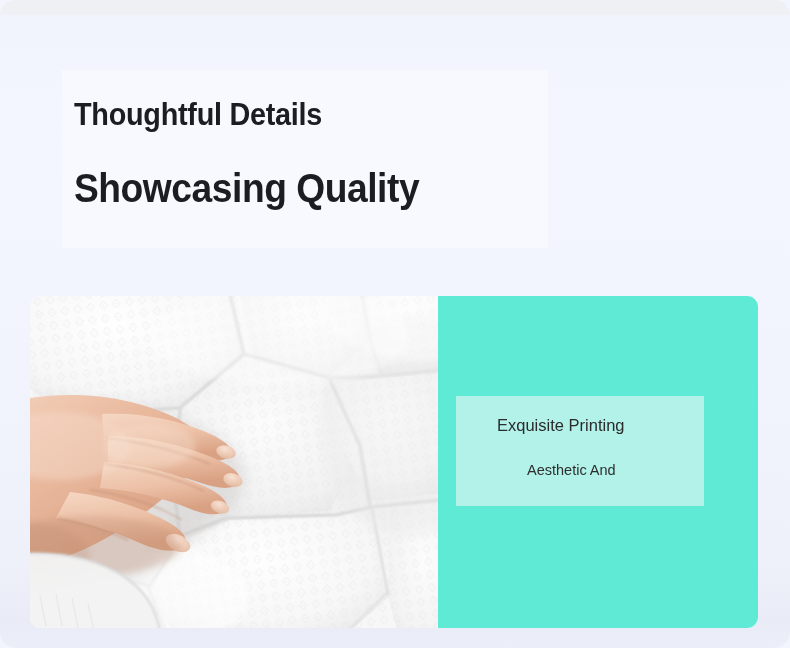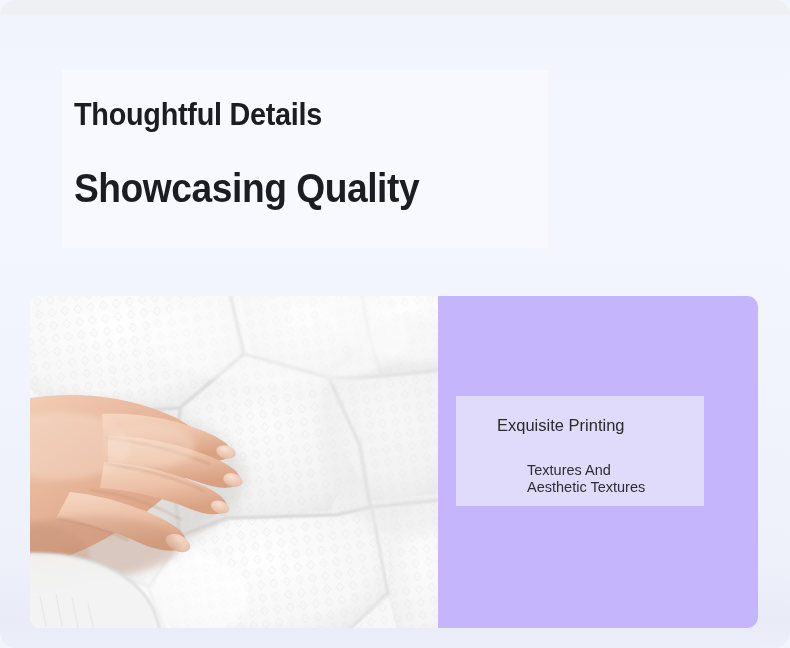--- a/index.html
+++ b/index.html
@@ -109,21 +109,21 @@
   }
   .card-photo svg {
     display: block;
     width: 408px;
     height: 332px;
   }
 
   .card-text {
     position: relative;
     flex: 1 1 auto;
-    background: #c4b5fd;
+    background: #5eead4;
   }
 
   .text-plate {
     position: absolute;
     left: 18px;
     top: 100px;
     width: 248px;
     height: 110px;
     background: rgba(248,248,250,0.55);
     pointer-events: none;
@@ -334,20 +334,19 @@
     </div>
 
     <div class="card-text">
       <div class="text-plate"></div>
 
       <div class="text-block-main">
         <p class="text-line-main">Exquisite Printing</p>
       </div>
 
       <div class="text-block-sub">
-        <p class="text-line-sub">Textures And</p>
-        <p class="text-line-sub">Aesthetic Textures</p>
+        <p class="text-line-sub">Aesthetic And</p>
       </div>
     </div>
 
   </div>
 
 </div>
 
 </body></html>

